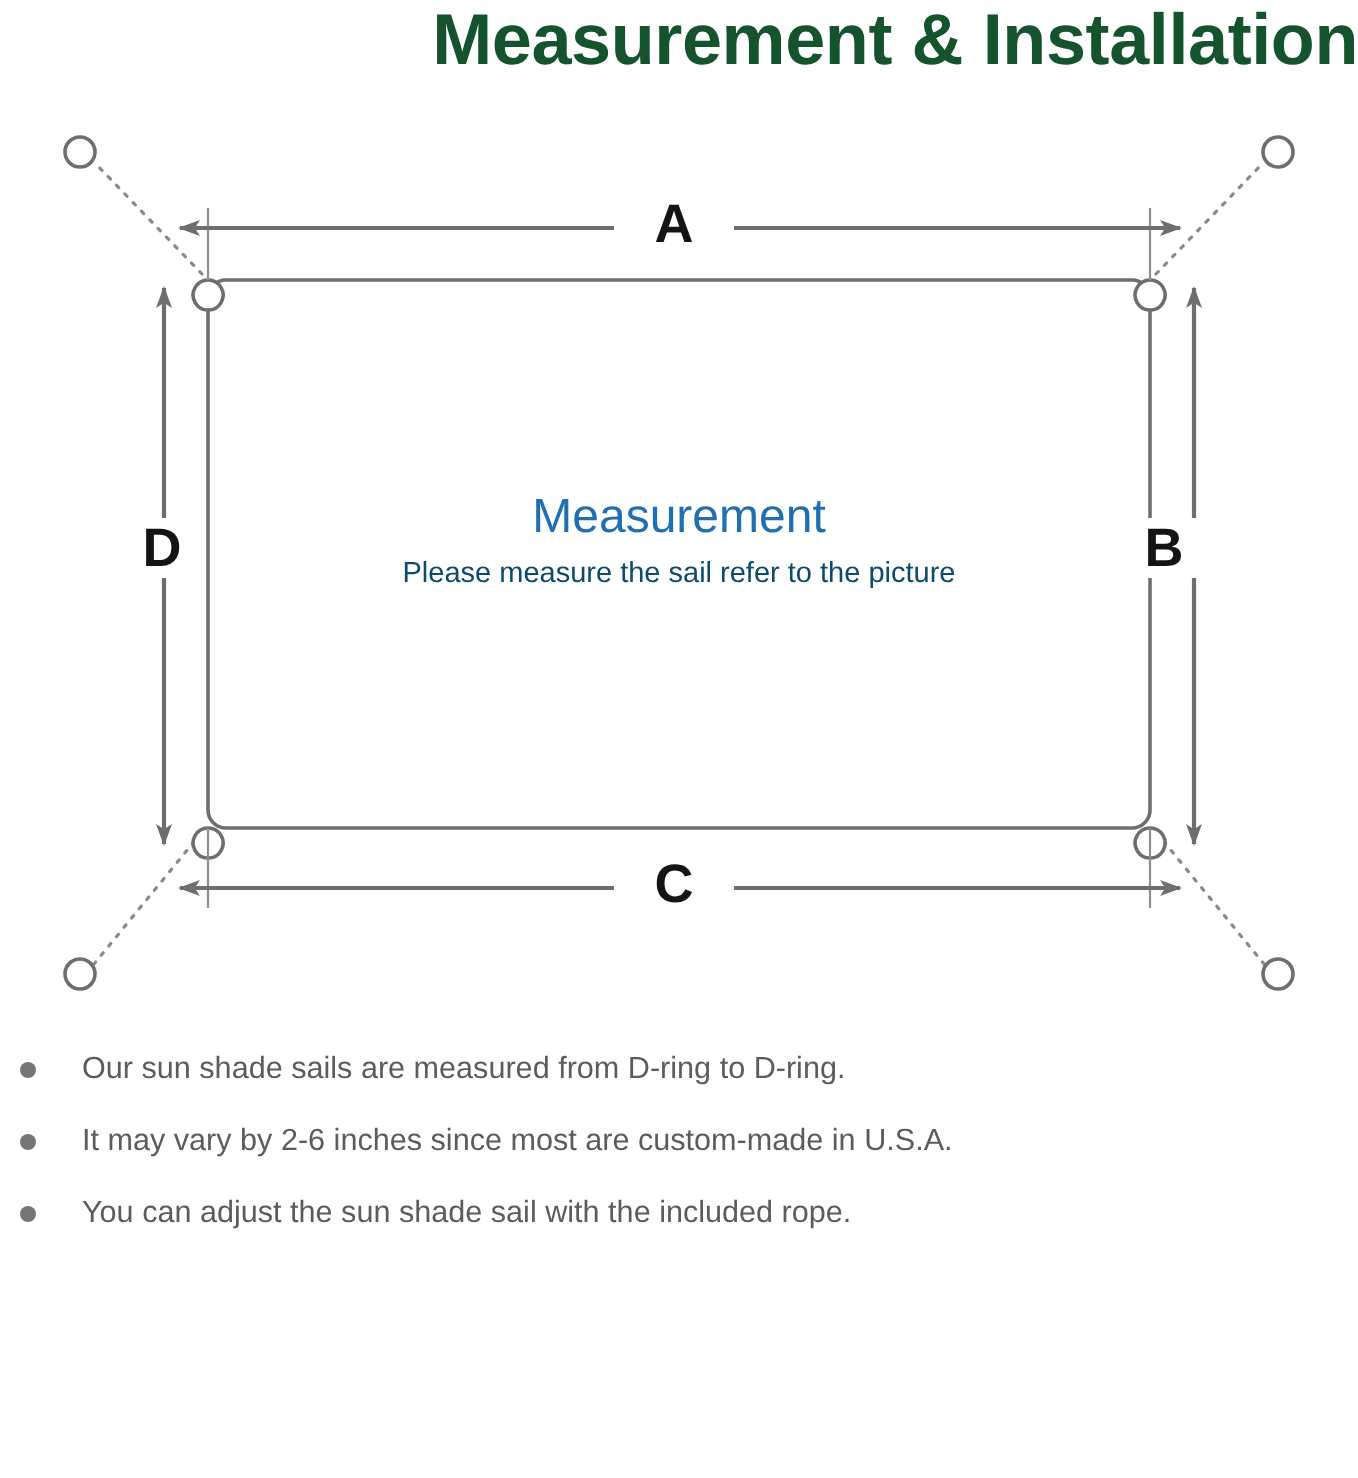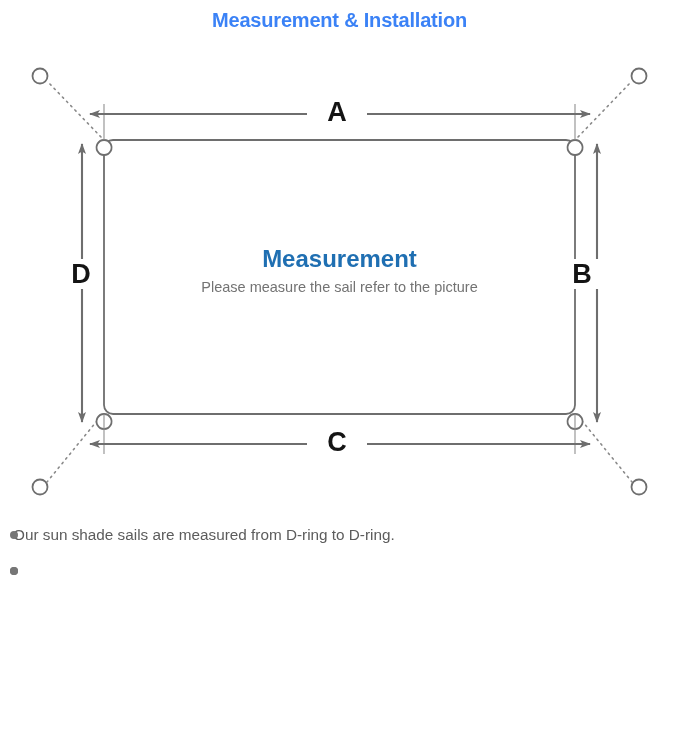--- a/index.html
+++ b/index.html
@@ -14,24 +14,24 @@
     font-family: "Liberation Sans", sans-serif;
     overflow: hidden;
   }
   #page-title {
     position: absolute;
     top: 0;
     left: 0;
     width: 679px;
     height: 42px;
     line-height: 40px;
-    text-align: center;
-    font-size: 20px;
+    text-align: right;
+    font-size: 36px;
     font-weight: bold;
-    color: #3b82f6;
+    color: #14532d;
     letter-spacing: -0.2px;
   }
   #diagram-wrap {
     position: absolute;
     top: 44px;
     left: 0;
     width: 679px;
     height: 478px;
   }
   #diagram-svg {
@@ -40,27 +40,27 @@
   .center-label {
     position: absolute;
     left: 0;
     width: 679px;
     text-align: center;
     pointer-events: none;
   }
   #measurement-heading {
     top: 201px;
     font-size: 24px;
-    font-weight: bold;
+    font-weight: normal;
     color: #1F6FB2;
   }
   #measurement-subtitle {
     top: 235px;
     font-size: 14.5px;
-    color: #737373;
+    color: #0c4a6e;
   }
   .dim-letter {
     position: absolute;
     font-size: 27px;
     font-weight: bold;
     color: #141414;
     font-family: "Liberation Sans", sans-serif;
     background: #ffffff;
     text-align: center;
     line-height: 30px;
@@ -74,21 +74,21 @@
     position: absolute;
     top: 524px;
     left: 0;
     width: 679px;
     padding: 0;
     margin: 0;
     list-style: none;
   }
   .note-item {
     position: relative;
-    padding-left: 13px;
+    padding-left: 41px;
     margin-bottom: 15px;
     font-size: 15.3px;
     line-height: 21px;
     color: #5C5C5C;
   }
   .note-bullet {
     position: absolute;
     left: 10px;
     top: 7px;
     width: 8px;
@@ -161,17 +161,19 @@
   <div class="center-label" id="measurement-subtitle">Please measure the sail refer to the picture</div>
 </div>
 
 <ul id="notes-list">
   <li class="note-item">
     <span class="note-bullet"></span>
     <span>Our sun shade sails are measured from D-ring to D-ring.</span>
   </li>
   <li class="note-item">
     <span class="note-bullet"></span>
+    <span>It may vary by 2-6 inches since most are custom-made in U.S.A.</span>
   </li>
   <li class="note-item">
     <span class="note-bullet"></span>
+    <span>You can adjust the sun shade sail with the included rope.</span>
   </li>
 </ul>
 
 </body></html>

